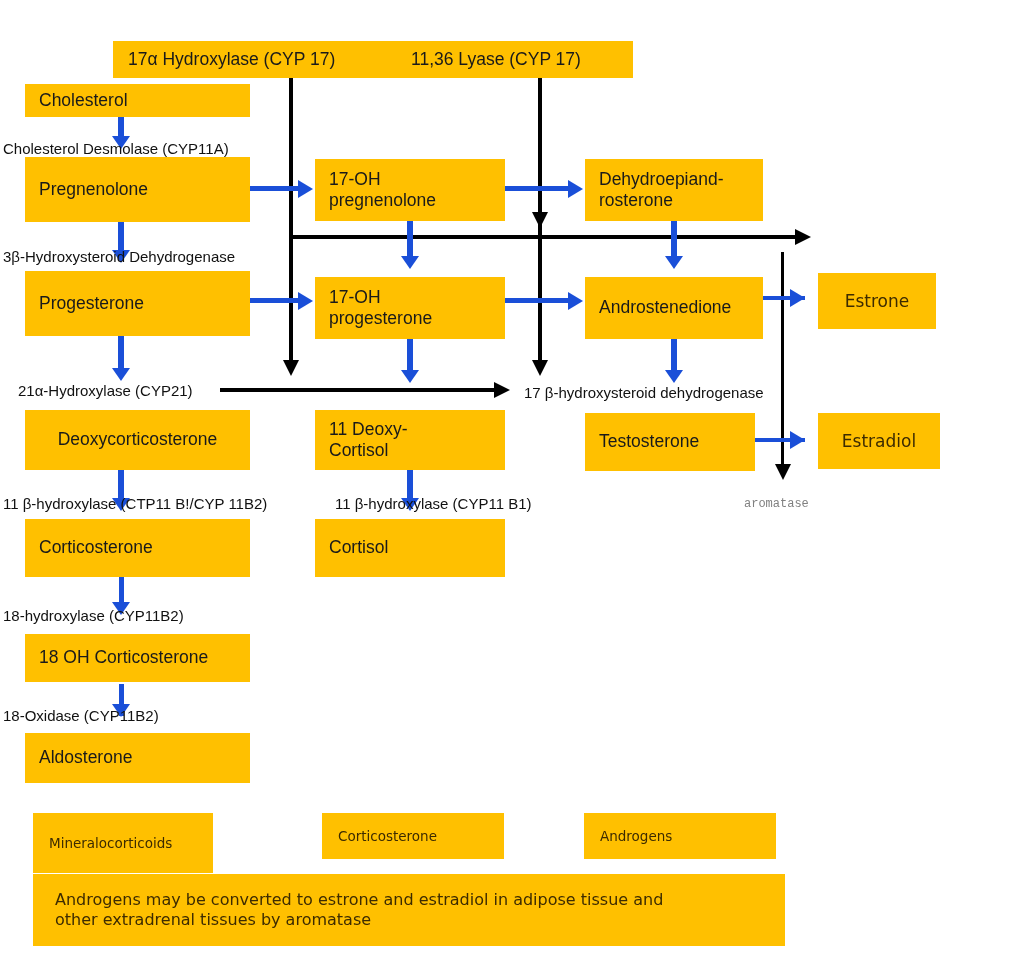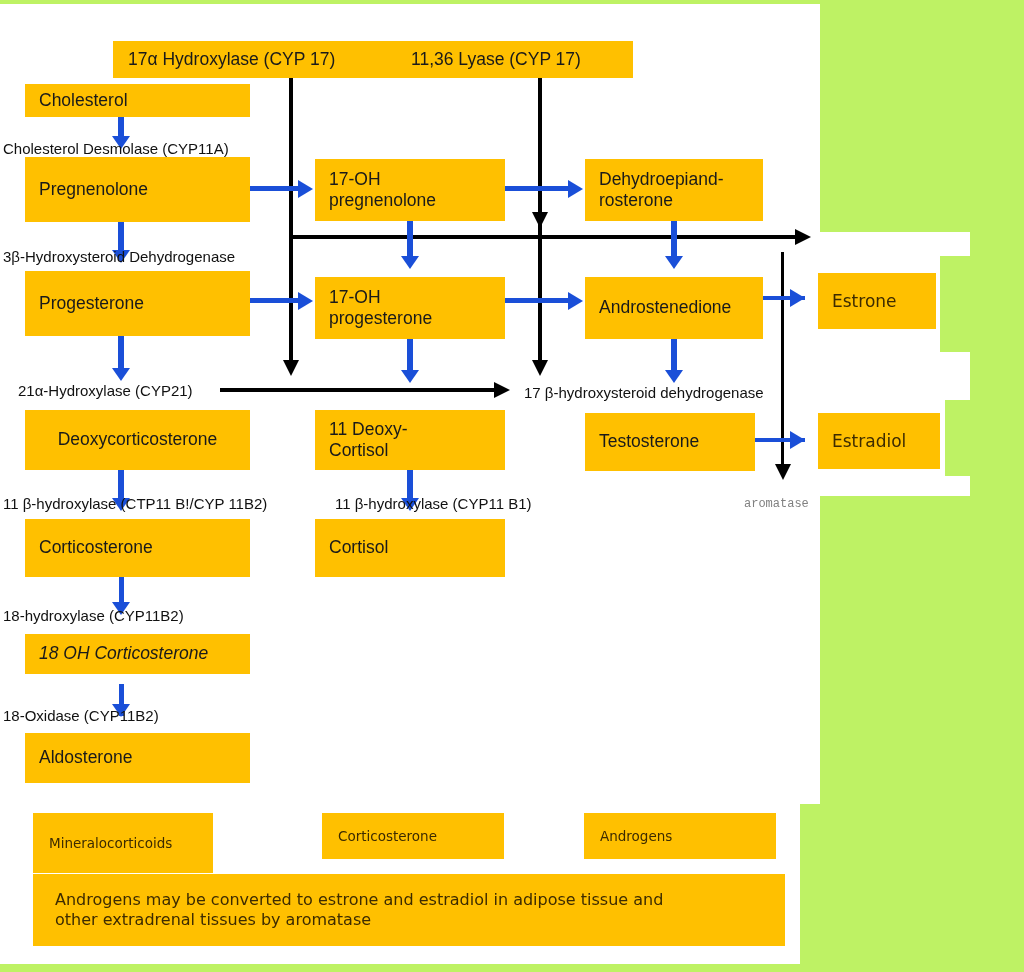--- a/index.html
+++ b/index.html
@@ -1,31 +1,31 @@
 <!DOCTYPE html>
 <html><head>
 <meta charset="utf-8">
 <style>
   html,body{margin:0;padding:0;background:#000;}
   body{font-family:"Liberation Sans",sans-serif;}
-  #stage{position:relative;width:1024px;height:972px;background:#bef264;overflow:hidden;}
+  #stage{position:relative;width:1024px;height:972px;background:#ffffff;overflow:hidden;}
 
   
   .plate{position:absolute;background:#ffffff;}
 
   
   .box{position:absolute;background:#FFC000;color:#1a1a1a;box-sizing:border-box;
        display:flex;flex-direction:column;justify-content:center;}
   .box .ln{display:block;line-height:1.22;white-space:pre;}
   .node{font-size:17.5px;padding:0 14px;}
   .hdrbar{font-size:17.5px;padding:0;}
   .hdrbar .ln{padding:0;}
 
   
-  .estro{font-family:"DejaVu Sans",sans-serif;font-size:17px;color:#3d2b00;padding:0 14px;}
+  .estro{font-family:"DejaVu Sans",sans-serif;font-size:17px;color:#3d2b00;padding:0 14px;align-items:center;}
 
   
   .chip{font-family:"DejaVu Sans",sans-serif;font-size:13.5px;color:#3d2b00;padding:0 16px;}
   .foot{font-family:"DejaVu Sans",sans-serif;font-size:16px;color:#3d2b00;padding:0 22px;line-height:1.5;}
 
   
   .cap{position:absolute;font-size:15px;color:#111;white-space:nowrap;line-height:1;}
   .cap.gray{color:#808080;font-family:Liberation Mono, monospace;font-size:12px;}
 
   
@@ -107,21 +107,21 @@
   <div class="ahd down-b" style="left:112px;top:498px;"></div>
   <div class="cap" style="left:3px;top:496px;">11 β-hydroxylase (CTP11 B!/CYP 11B2)</div>
 
   <div class="box node" style="left:25px;top:519px;width:225px;height:58px;">
     <span class="ln">Corticosterone</span>
   </div>
   <div class="line vb" style="left:119px;top:577px;width:5px;height:34px;"></div>
   <div class="ahd down-b" style="left:112px;top:602px;"></div>
   <div class="cap" style="left:3px;top:608px;">18-hydroxylase (CYP11B2)</div>
 
-  <div class="box node" style="left:25px;top:634px;width:225px;height:40px;font-style:italic;">
+  <div class="box node" style="left:25px;top:634px;width:225px;height:48px;">
     <span class="ln">18 OH Corticosterone</span>
   </div>
   <div class="line vb" style="left:119px;top:684px;width:5px;height:32px;"></div>
   <div class="ahd down-b" style="left:112px;top:704px;"></div>
   <div class="cap" style="left:3px;top:708px;">18-Oxidase (CYP11B2)</div>
 
   <div class="box node" style="left:25px;top:733px;width:225px;height:50px;">
     <span class="ln">Aldosterone</span>
   </div>
 

